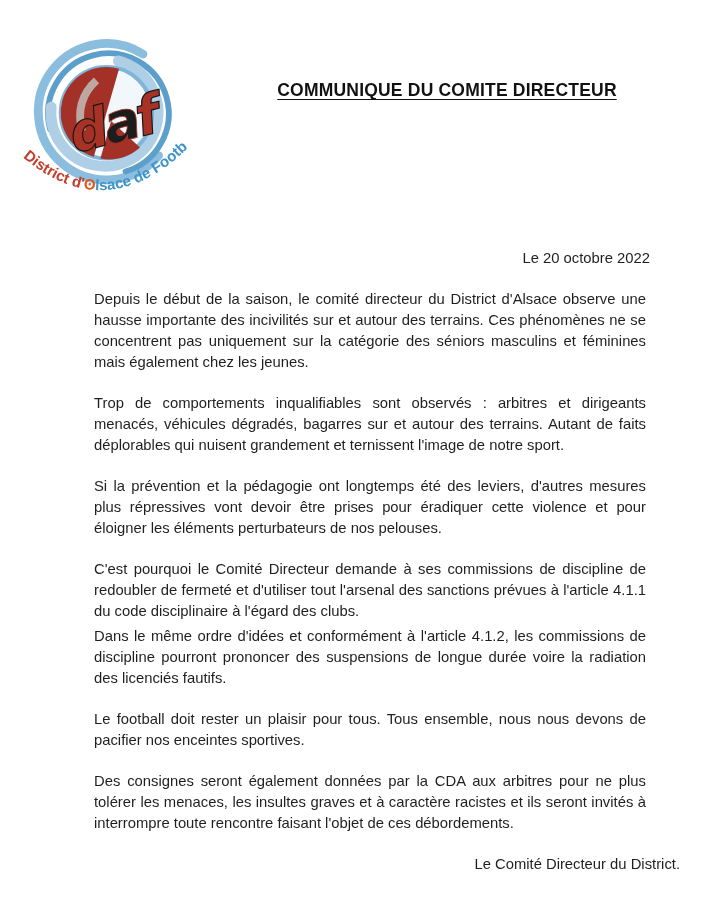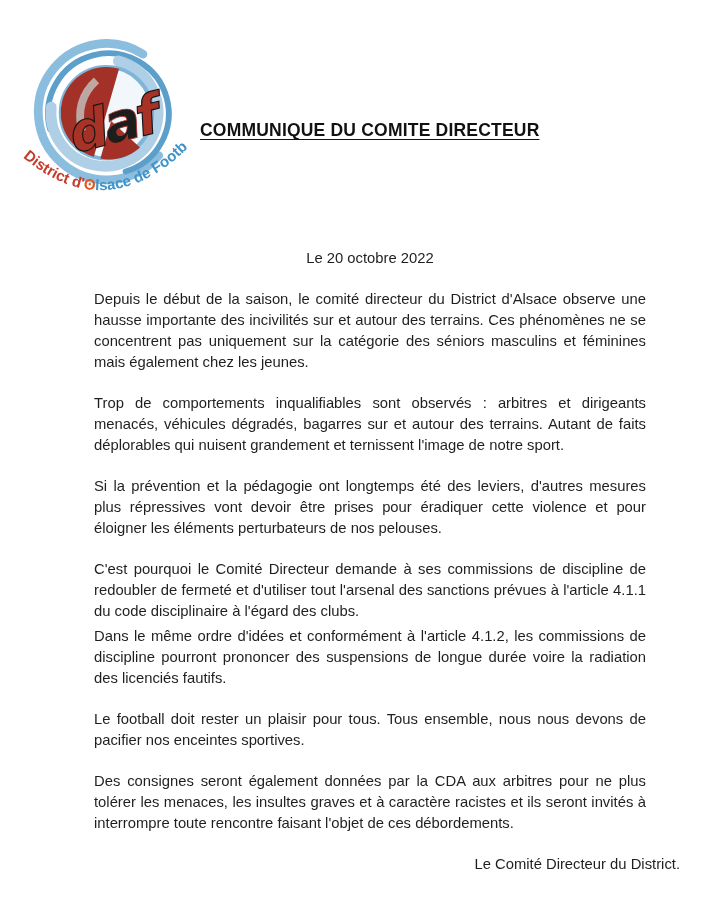--- a/index.html
+++ b/index.html
@@ -18,42 +18,43 @@
     align-items: flex-start;
     height: 205px;
   }
   .logo-wrap {
     width: 200px;
     padding: 22px 0 0 12px;
     flex: 0 0 auto;
   }
   .title-wrap {
     flex: 1 1 auto;
-    padding-top: 120px;
+    text-align: center;
+    padding-top: 80px;
     padding-right: 30px;
   }
   .doc-title {
     font-size: 17.5px;
     font-weight: 700;
     color: #111111;
     text-decoration: underline;
     text-underline-offset: 3px;
     letter-spacing: 0.2px;
     white-space: nowrap;
   }
   .body-text {
     padding: 43px 0 0 90px;
     width: 650px; 
     font-size: 14.8px;
     line-height: 21px;
     text-align: justify;
   }
   .date-line {
     margin-bottom: 20px;
-    text-align: center;
+    text-align: right;
   }
   .para-block { margin-bottom: 20px; }
   .para-block p { margin: 4px; }
   .signature {
     margin-top: 17px;
     width: 575px;
     text-align: right;
     padding-right: 0;
   }
   .signature .sig-text { display: inline-block; transform: translateX(15px); }

